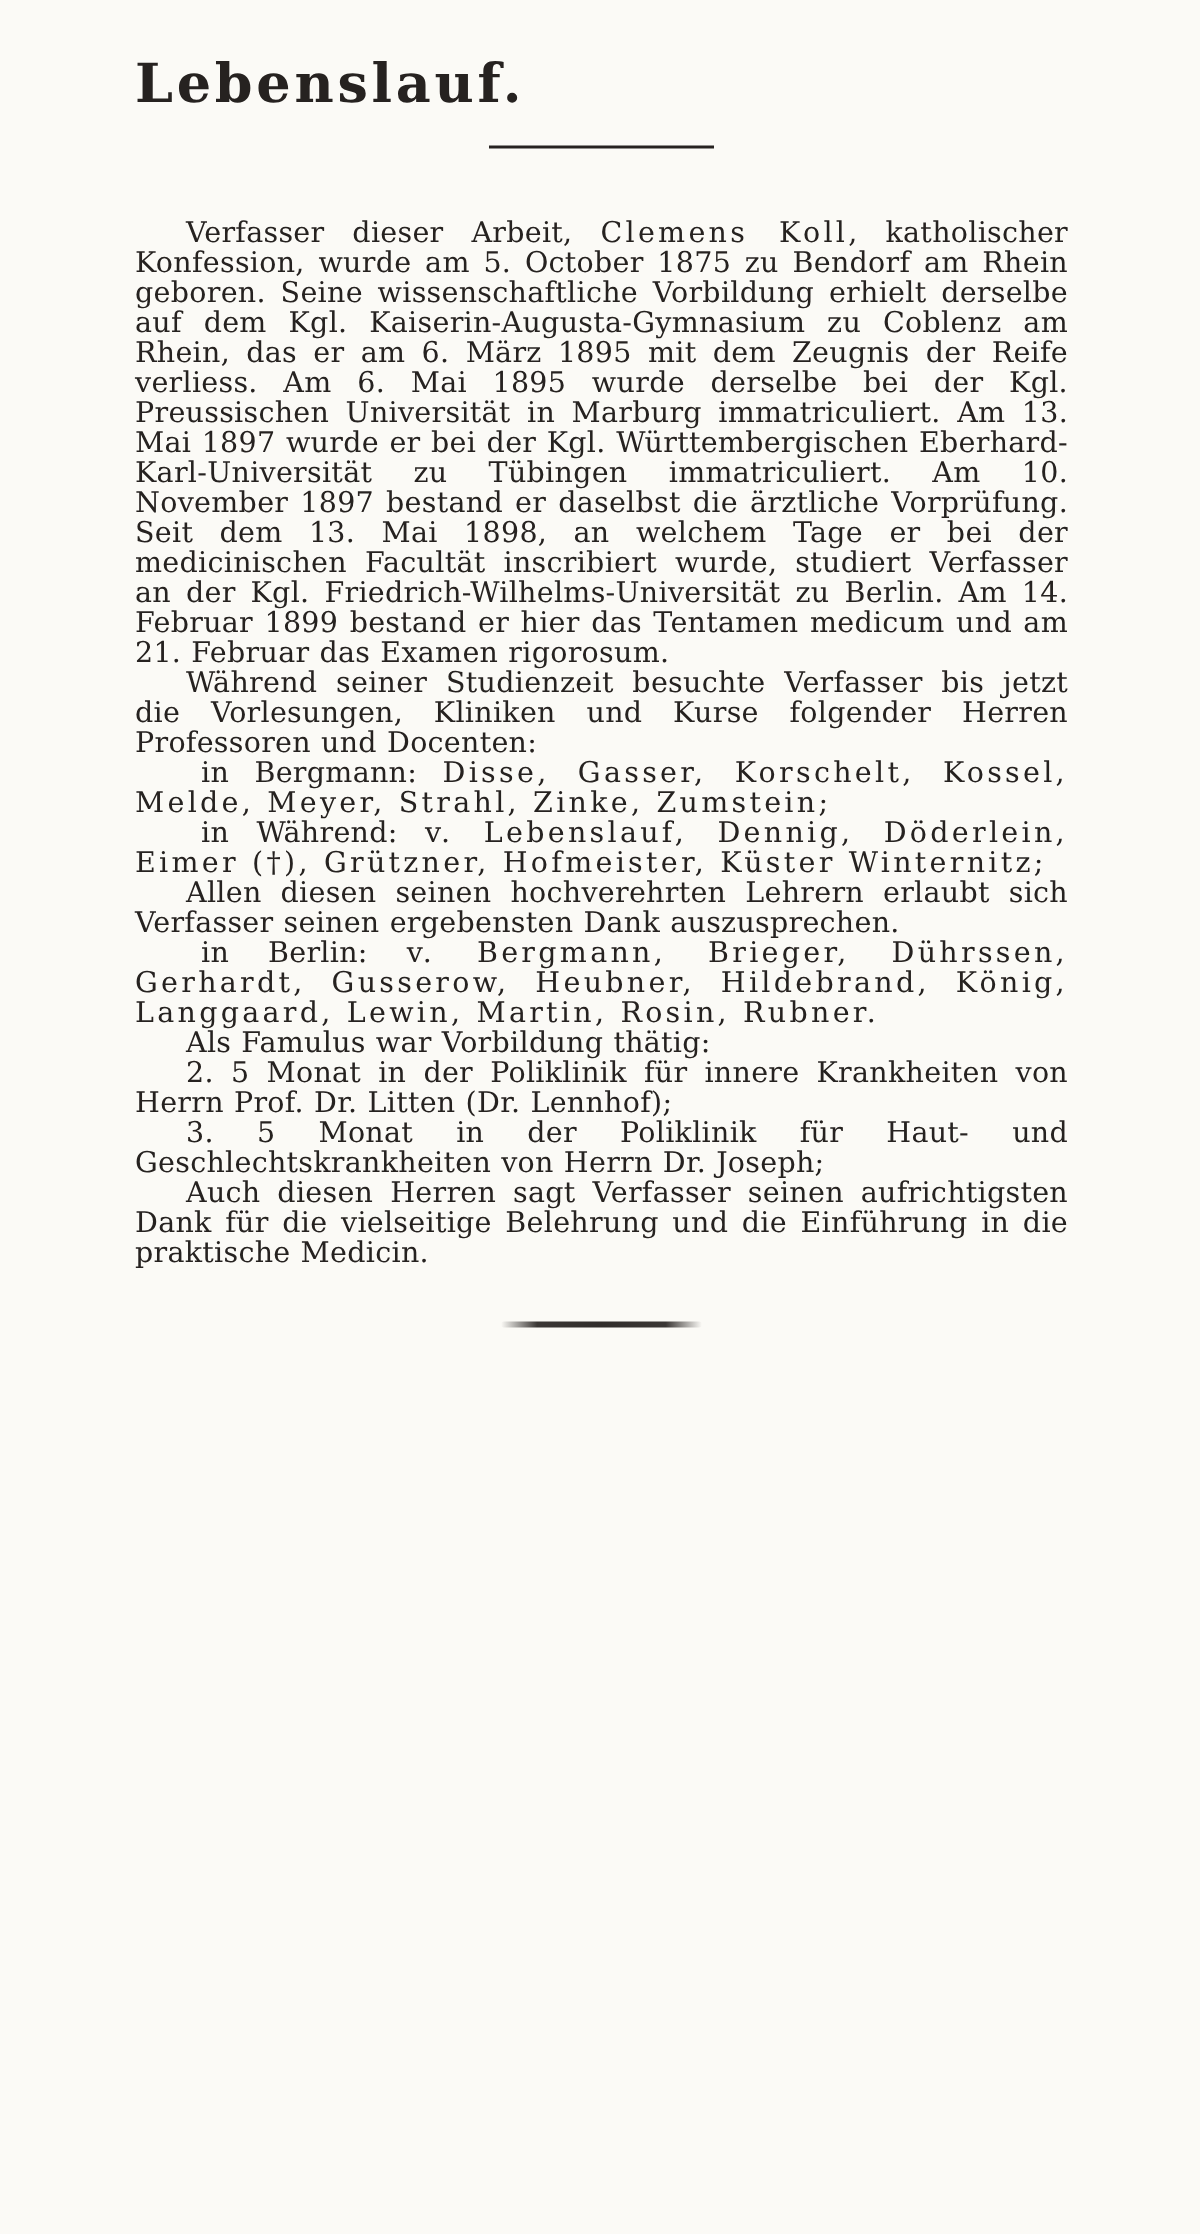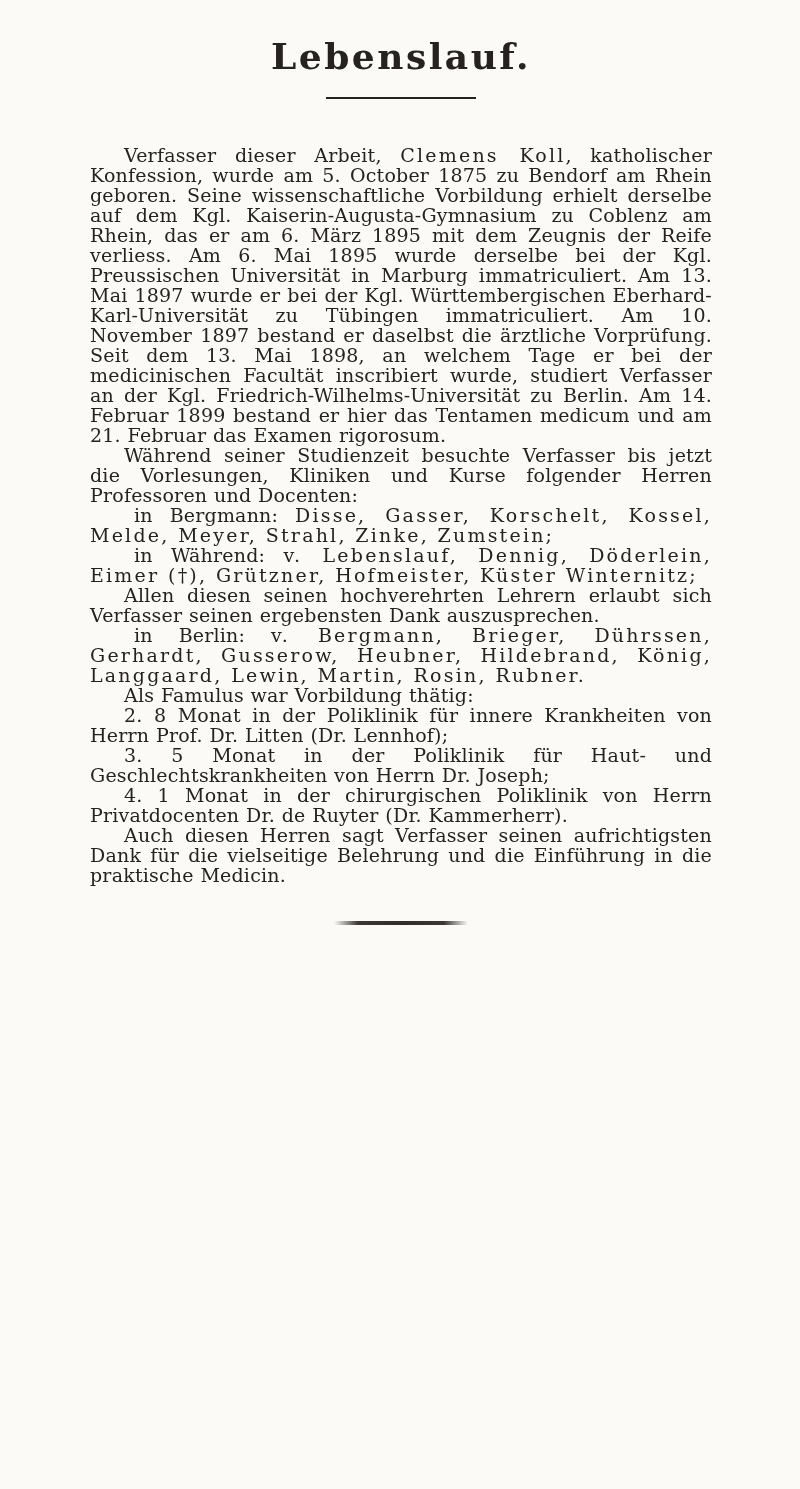--- a/index.html
+++ b/index.html
@@ -18,21 +18,21 @@
     width: 800px;
     height: 1489px;
     padding: 36px 88px 0 90px;
     overflow: hidden;
     background: var(--paper);
   }
   .title {
     margin: 0;
     font-size: 36px;
     font-weight: bold;
-    text-align: center;
+    text-align: left;
     letter-spacing: 2.5px;
     line-height: 1.15;
   }
   .title-rule {
     width: 150px;
     height: 2px;
     margin: 20px auto 0;
     background: var(--ink);
   }
   .body-text {
@@ -87,25 +87,24 @@
 
     <p class="para prof"><span>in Während: </span><span class="sperr">v. Lebenslauf, Dennig, Döderlein, Eimer (†), Grützner, Hofmeister, Küster Winternitz;</span></p>
 
     <p class="para">Allen diesen seinen hochverehrten Lehrern erlaubt sich Verfasser seinen ergebensten Dank auszusprechen.</p>
 
     <p class="para prof"><span>in Berlin: </span><span class="sperr">v. Bergmann, Brieger, Dührssen, Gerhardt, Gusserow, Heubner, Hildebrand, König, Langgaard, Lewin, Martin, Rosin, Rubner.</span></p>
 
     <p class="para">Als Famulus war Vorbildung thätig:</p>
 
 
-    <p class="para">2. 8 Monat in der Poliklinik für innere Krankheiten von Herrn Prof. Dr. Litten (Dr. Lennhof);</p>
+    <p class="para">2. 5 Monat in der Poliklinik für innere Krankheiten von Herrn Prof. Dr. Litten (Dr. Lennhof);</p>
 
     <p class="para">3. 5 Monat in der Poliklinik für Haut- und Geschlechtskrankheiten von Herrn Dr. Joseph;</p>
 
-    <p class="para">4. 1 Monat in der chirurgischen Poliklinik von Herrn Privatdocenten Dr. de Ruyter (Dr. Kammerherr).</p>
 
     <p class="para">Auch diesen Herren sagt Verfasser seinen aufrichtigsten Dank für die vielseitige Belehrung und die Einführung in die praktische Medicin.</p>
 
   </div>
 
   <div class="end-rule"></div>
 
 </div>
 
 </body></html>

